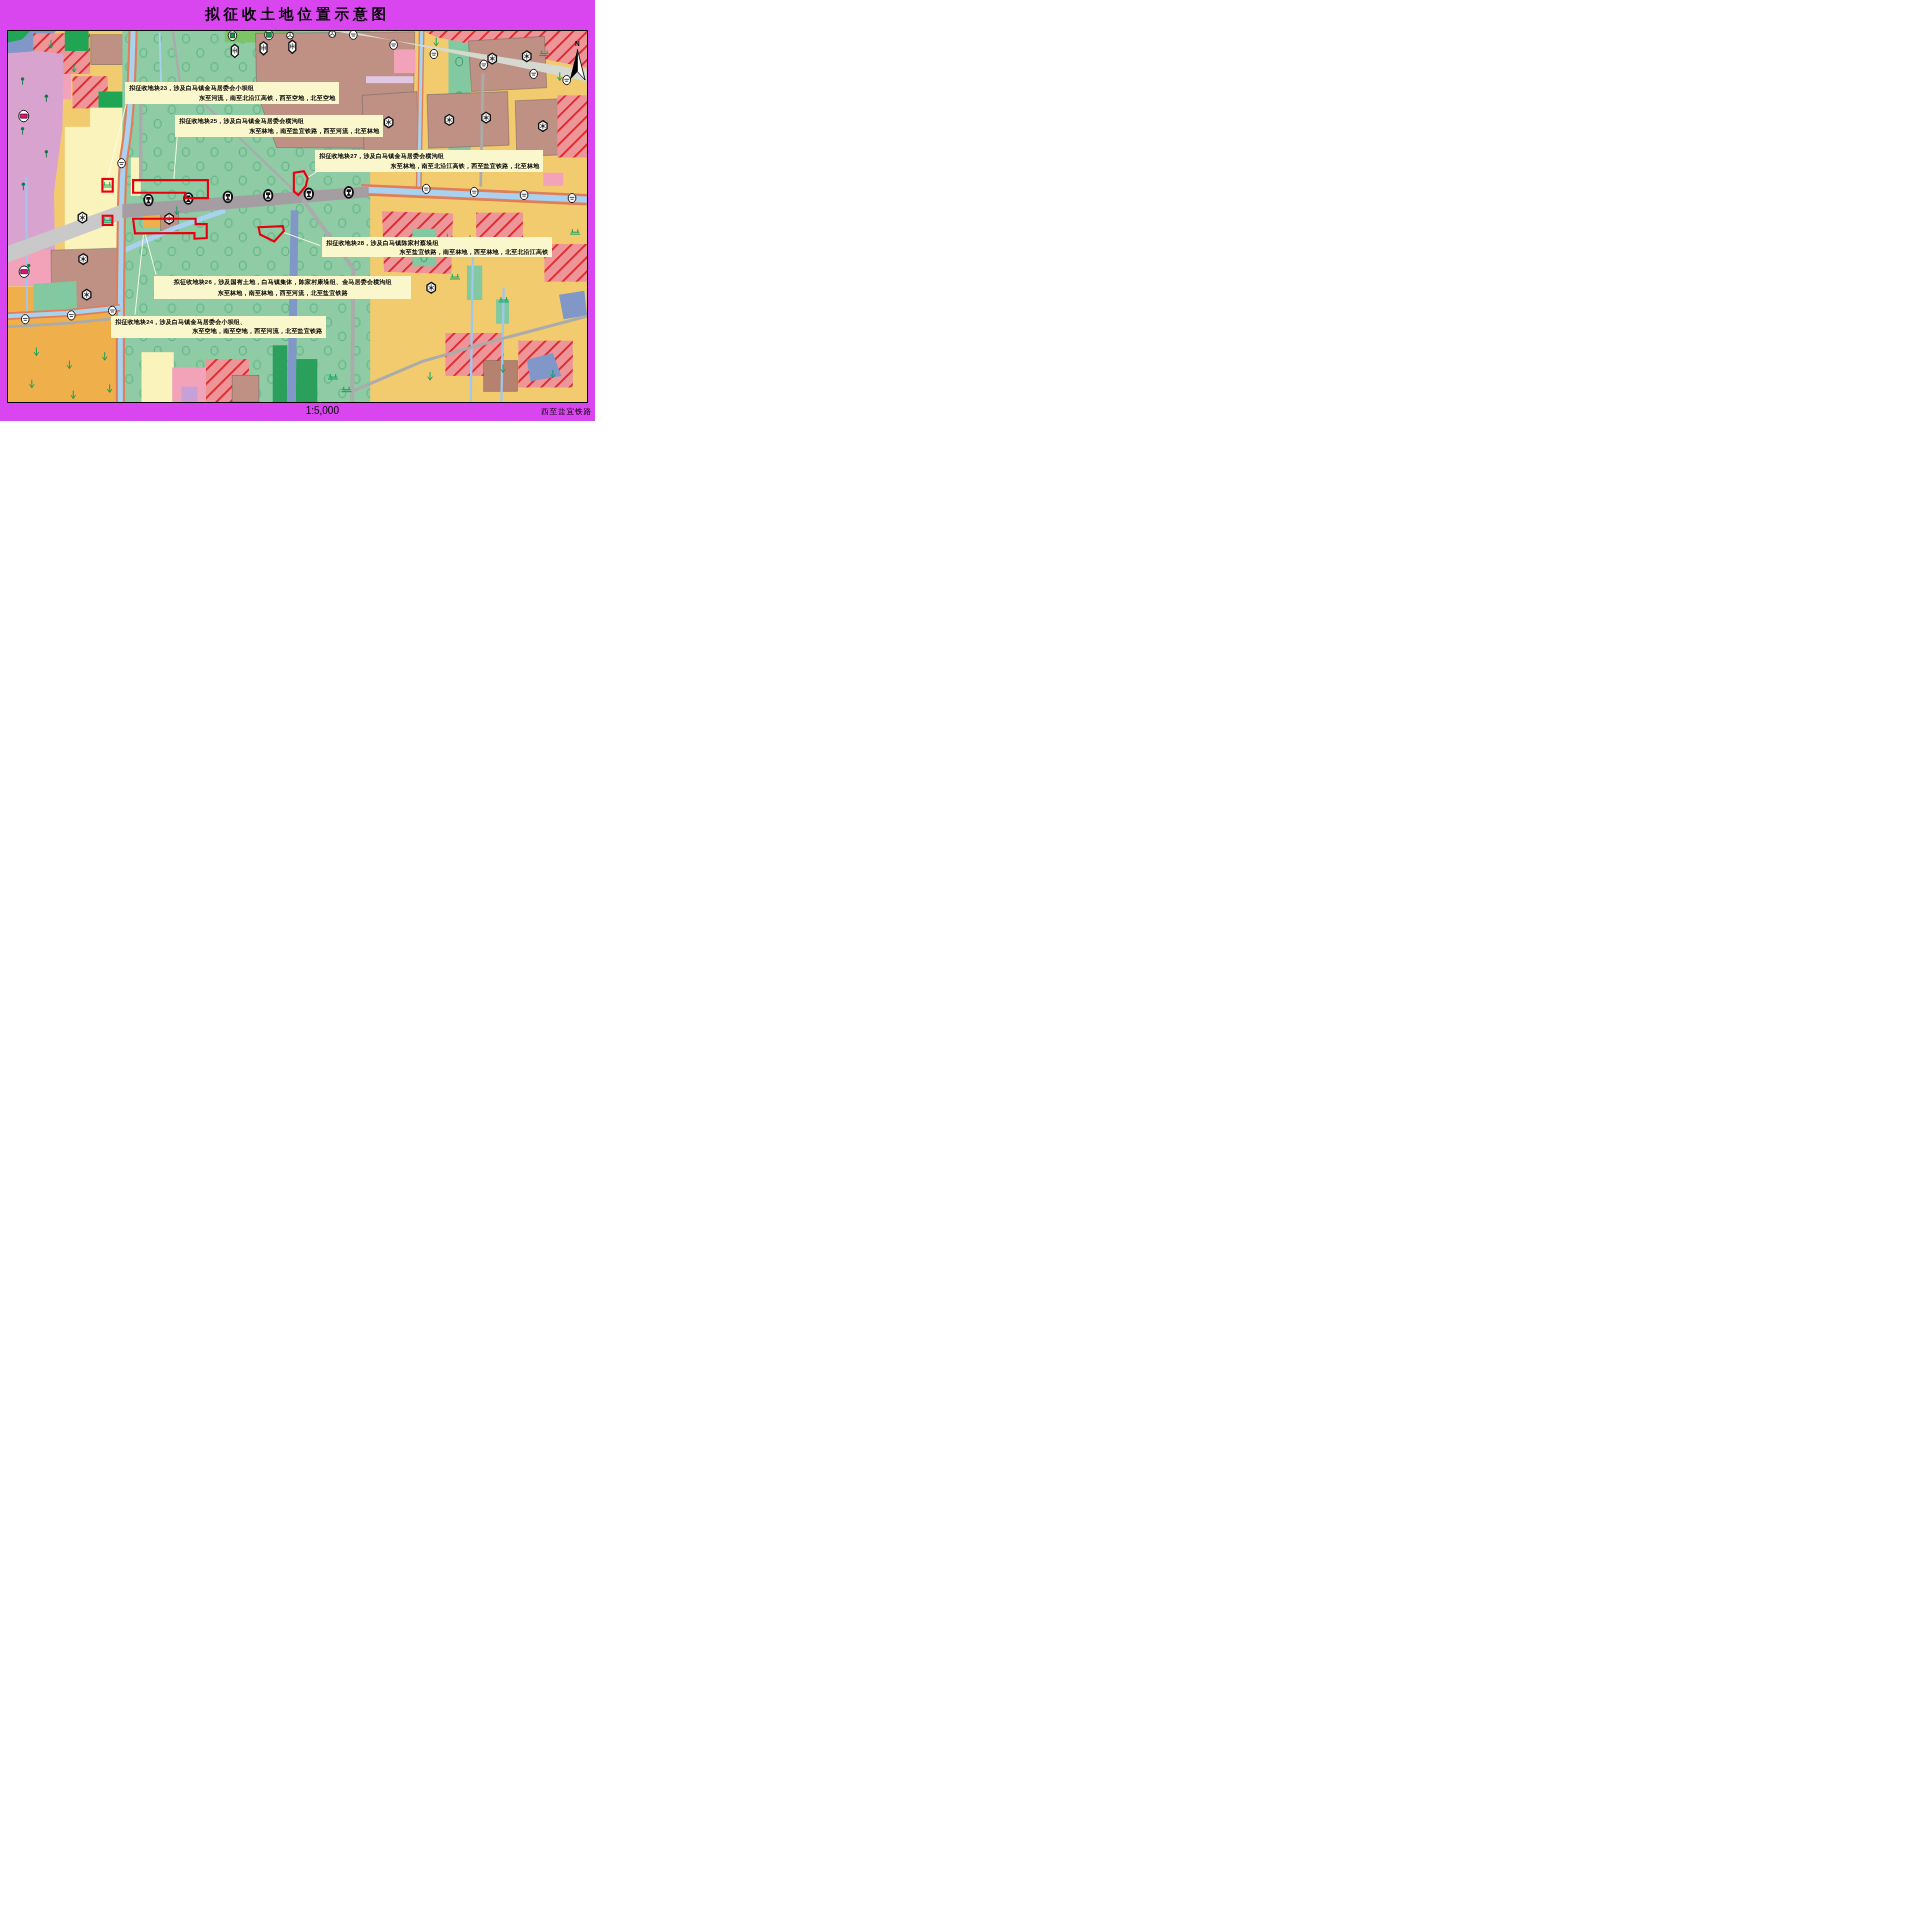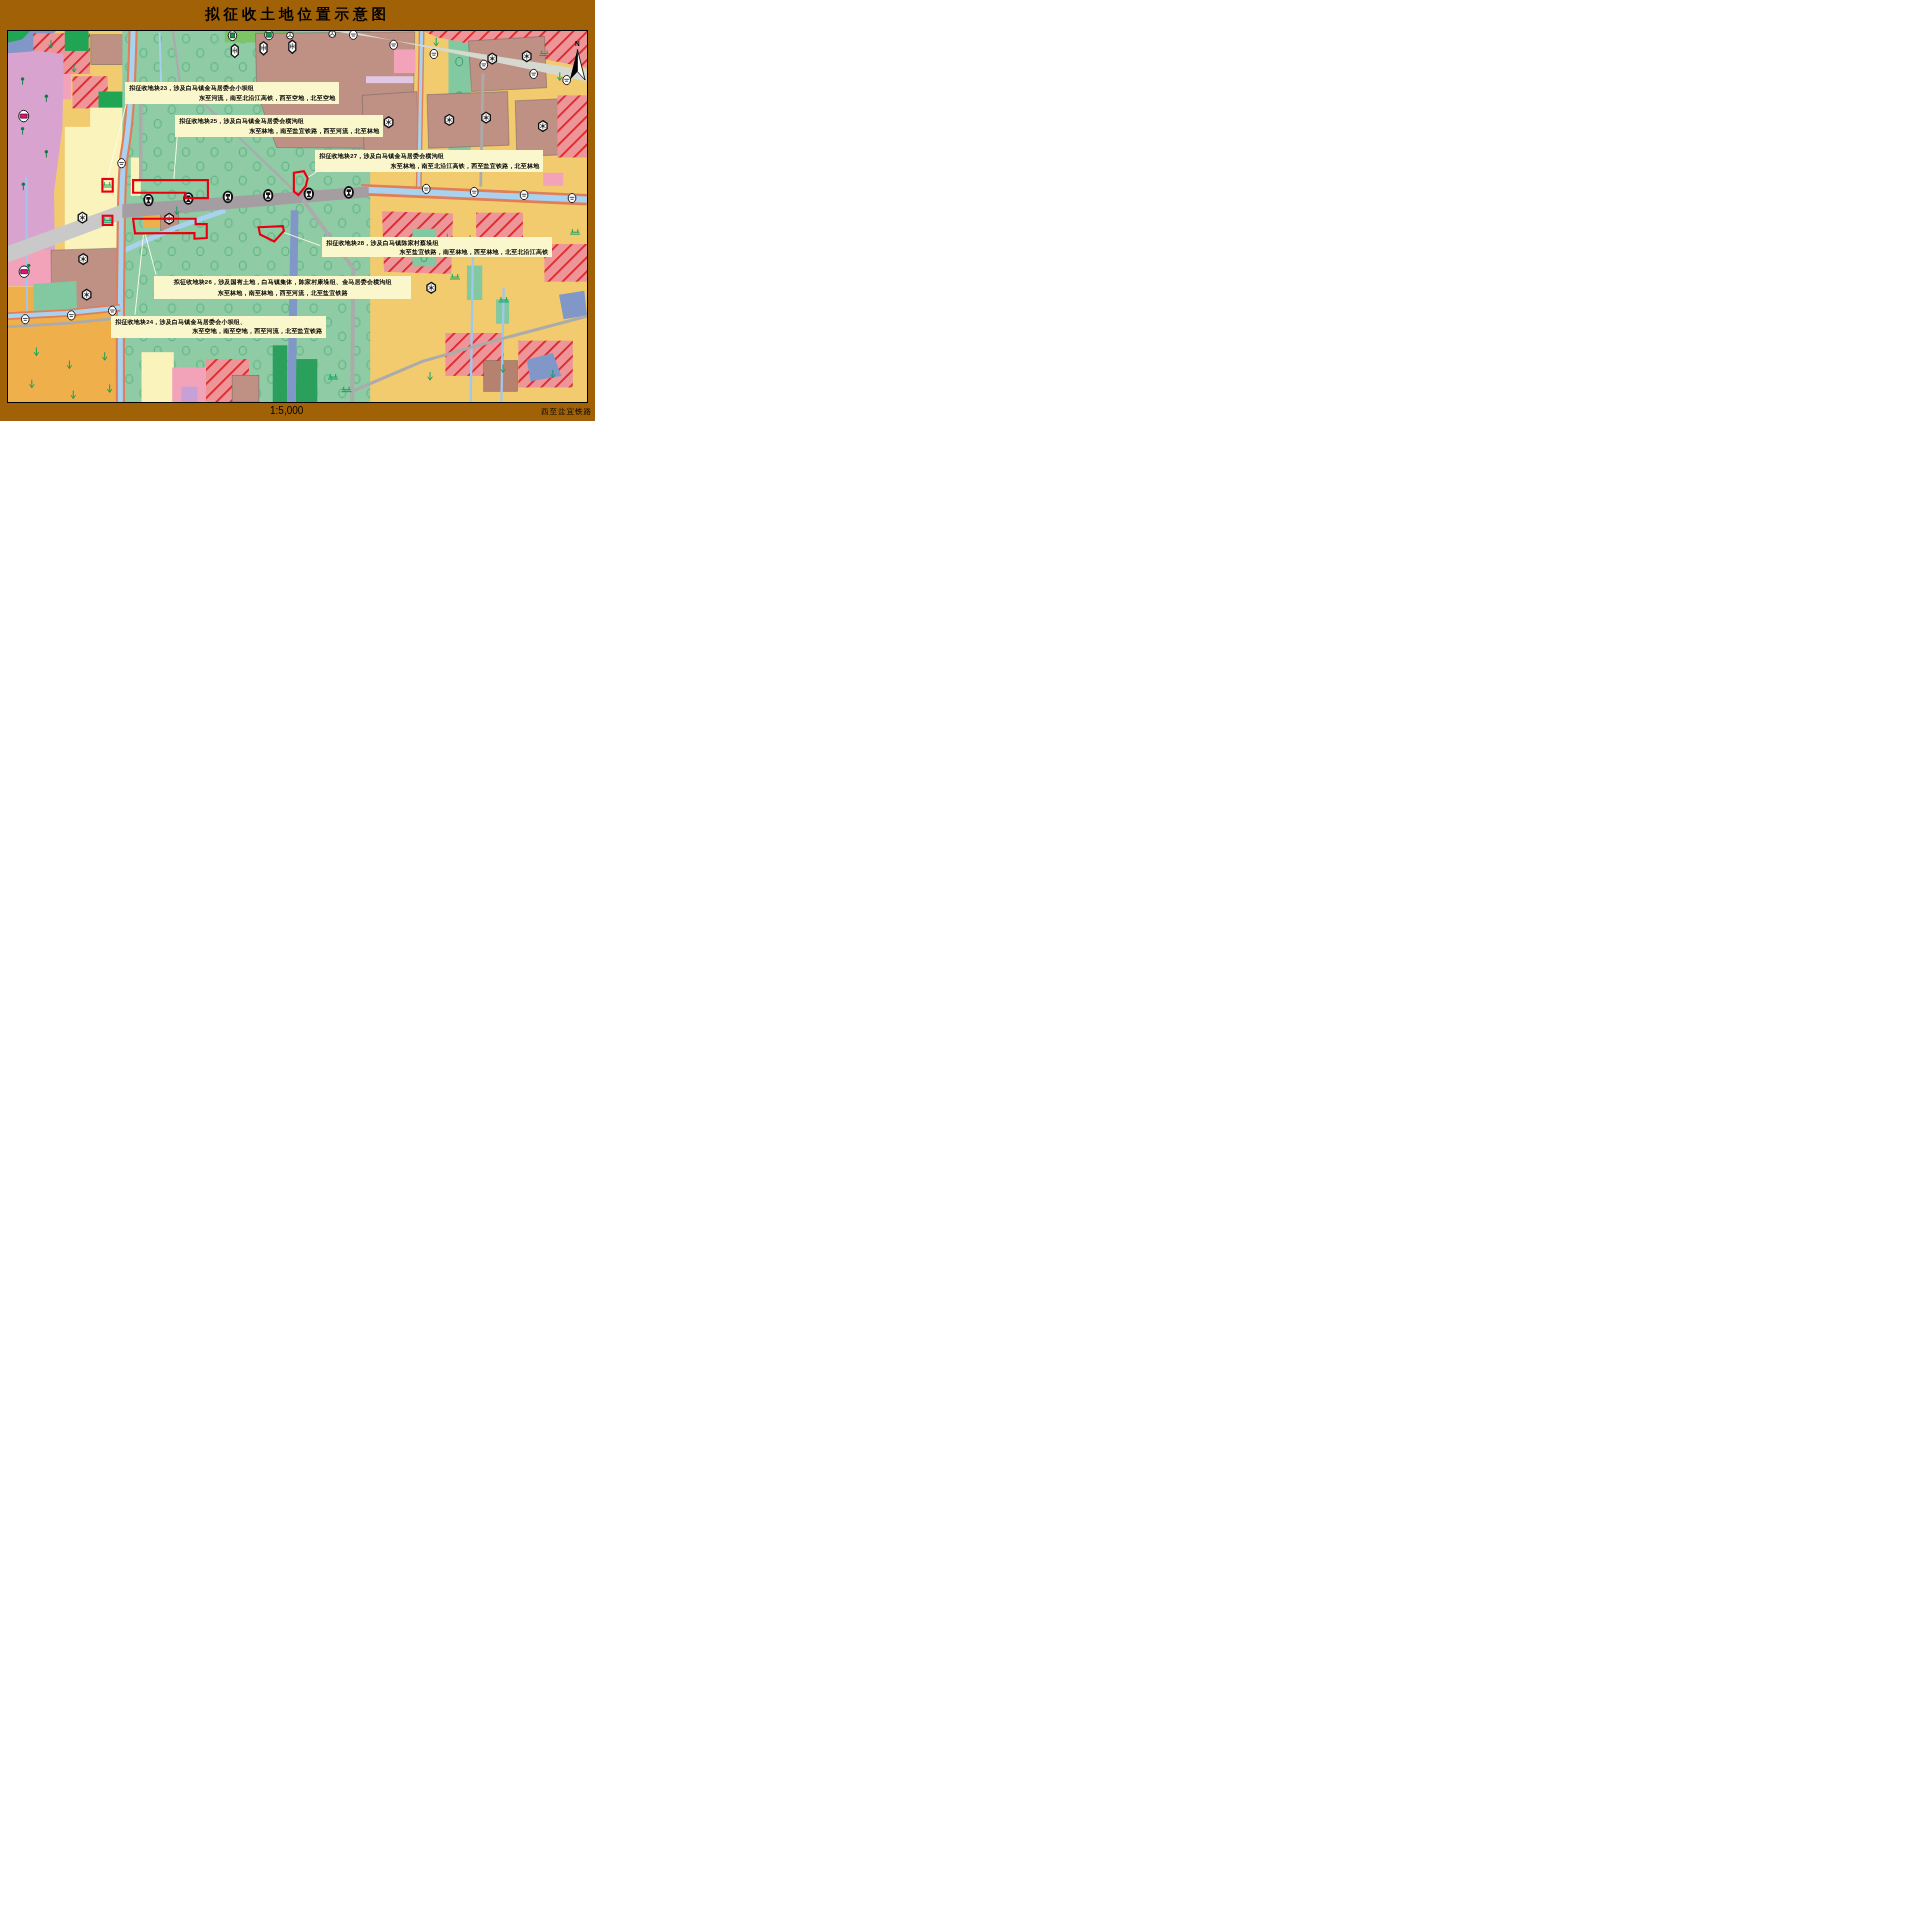--- a/index.html
+++ b/index.html
@@ -1,27 +1,27 @@
 <!DOCTYPE html>
 <html style="font-size:6.2px"><head>
 <meta charset="utf-8">
 <style>
   html,body{margin:0;padding:0;background:#fff;}
-  .page{position:relative;width:595px;height:421px;background:#a16207;overflow:hidden;
+  .page{position:relative;width:595px;height:421px;background:#d946ef;overflow:hidden;
         font-family:"Liberation Sans", sans-serif;color:#000;}
   .title{position:absolute;top:4.6px;left:0;width:100%;text-align:center;
          font-size:14.6px;font-weight:600;letter-spacing:3.9px;}
   .map-frame{position:absolute;left:7.3px;top:30px;width:581px;height:373px;
              border:1.2px solid #000;box-sizing:border-box;background:#F2CB6E;overflow:hidden;}
   .map-frame svg{position:absolute;left:0;top:0;width:100%;height:100%;display:block;}
   .maplabel{position:absolute;background:#FBF7CD;display:flex;flex-direction:column;
             justify-content:space-between;padding:1.9px 3.9px 1.5px 3.9px;box-sizing:border-box;
             font-size:6px;font-weight:600;letter-spacing:0.2px;white-space:nowrap;line-height:1.45;}
   .maplabel .l2{align-self:flex-end;}
-  .scale{position:absolute;left:270px;top:405px;width:69px;text-align:left;font-size:10px;}
+  .scale{position:absolute;left:270px;top:405px;width:69px;text-align:right;font-size:10px;}
   .date{position:absolute;right:3.1px;top:407px;font-size:7.7px;letter-spacing:0.8px;
         font-family:"Liberation Serif", serif;}
 </style>
 </head>
 <body>
 
 <div class="page">
 
   <div class="title">拟征收土地位置示意图</div>
 

